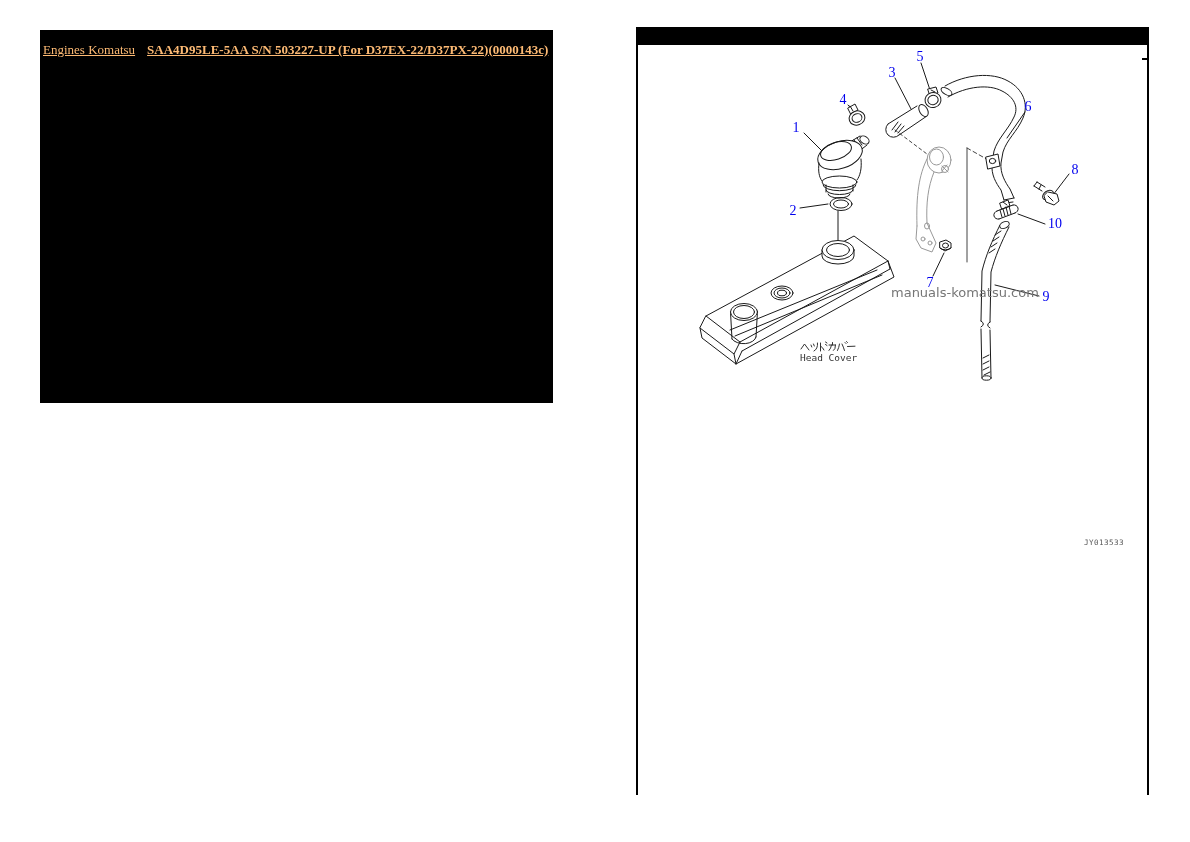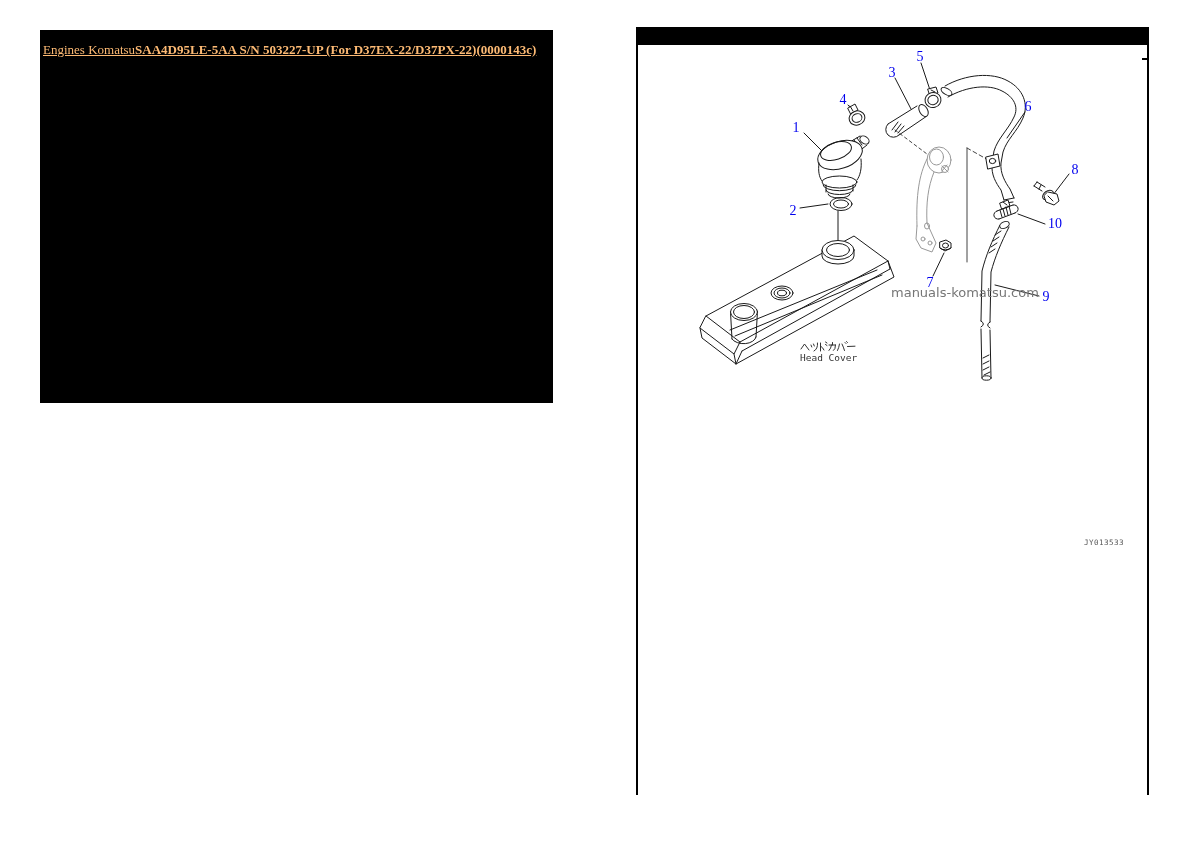--- a/index.html
+++ b/index.html
@@ -3,21 +3,21 @@
 <meta charset="utf-8">
 <style>
   html,body{margin:0;padding:0;background:#ffffff;}
   .canvas{position:relative;width:1190px;height:842px;background:#ffffff;overflow:hidden;
           font-family:"Liberation Sans",sans-serif;}
   
   .left-panel{position:absolute;left:40px;top:30px;width:513px;height:373px;background:#000000;}
   .crumb{position:absolute;left:3px;top:13px;white-space:nowrap;
          font-family:"Liberation Serif",serif;font-size:13px;line-height:14px;}
   .crumb a{color:#fdba74;text-decoration:underline;cursor:pointer;}
-  .crumb a.bold{font-weight:bold;margin-left:0;}
+  .crumb a.bold{font-weight:bold;margin-left:12px;}
   
   .topbar{position:absolute;left:636px;top:27px;width:512.5px;height:18px;background:#000000;}
   .vline{position:absolute;top:45px;height:750px;background:#000000;}
   .vl{left:636px;width:1.5px;}
   .vr{left:1146.5px;width:2px;}
   .tick{position:absolute;left:1142px;top:58px;width:5px;height:2px;background:#000000;}
   .diagram-svg{position:absolute;left:636px;top:45px;width:512px;height:750px;}
   .watermark{position:absolute;left:891px;top:285px;font-family:"DejaVu Sans",sans-serif;
              font-size:13px;color:#767676;letter-spacing:0px;}
   .drawcode{position:absolute;left:1084px;top:538px;font-family:"DejaVu Sans Mono",monospace;

